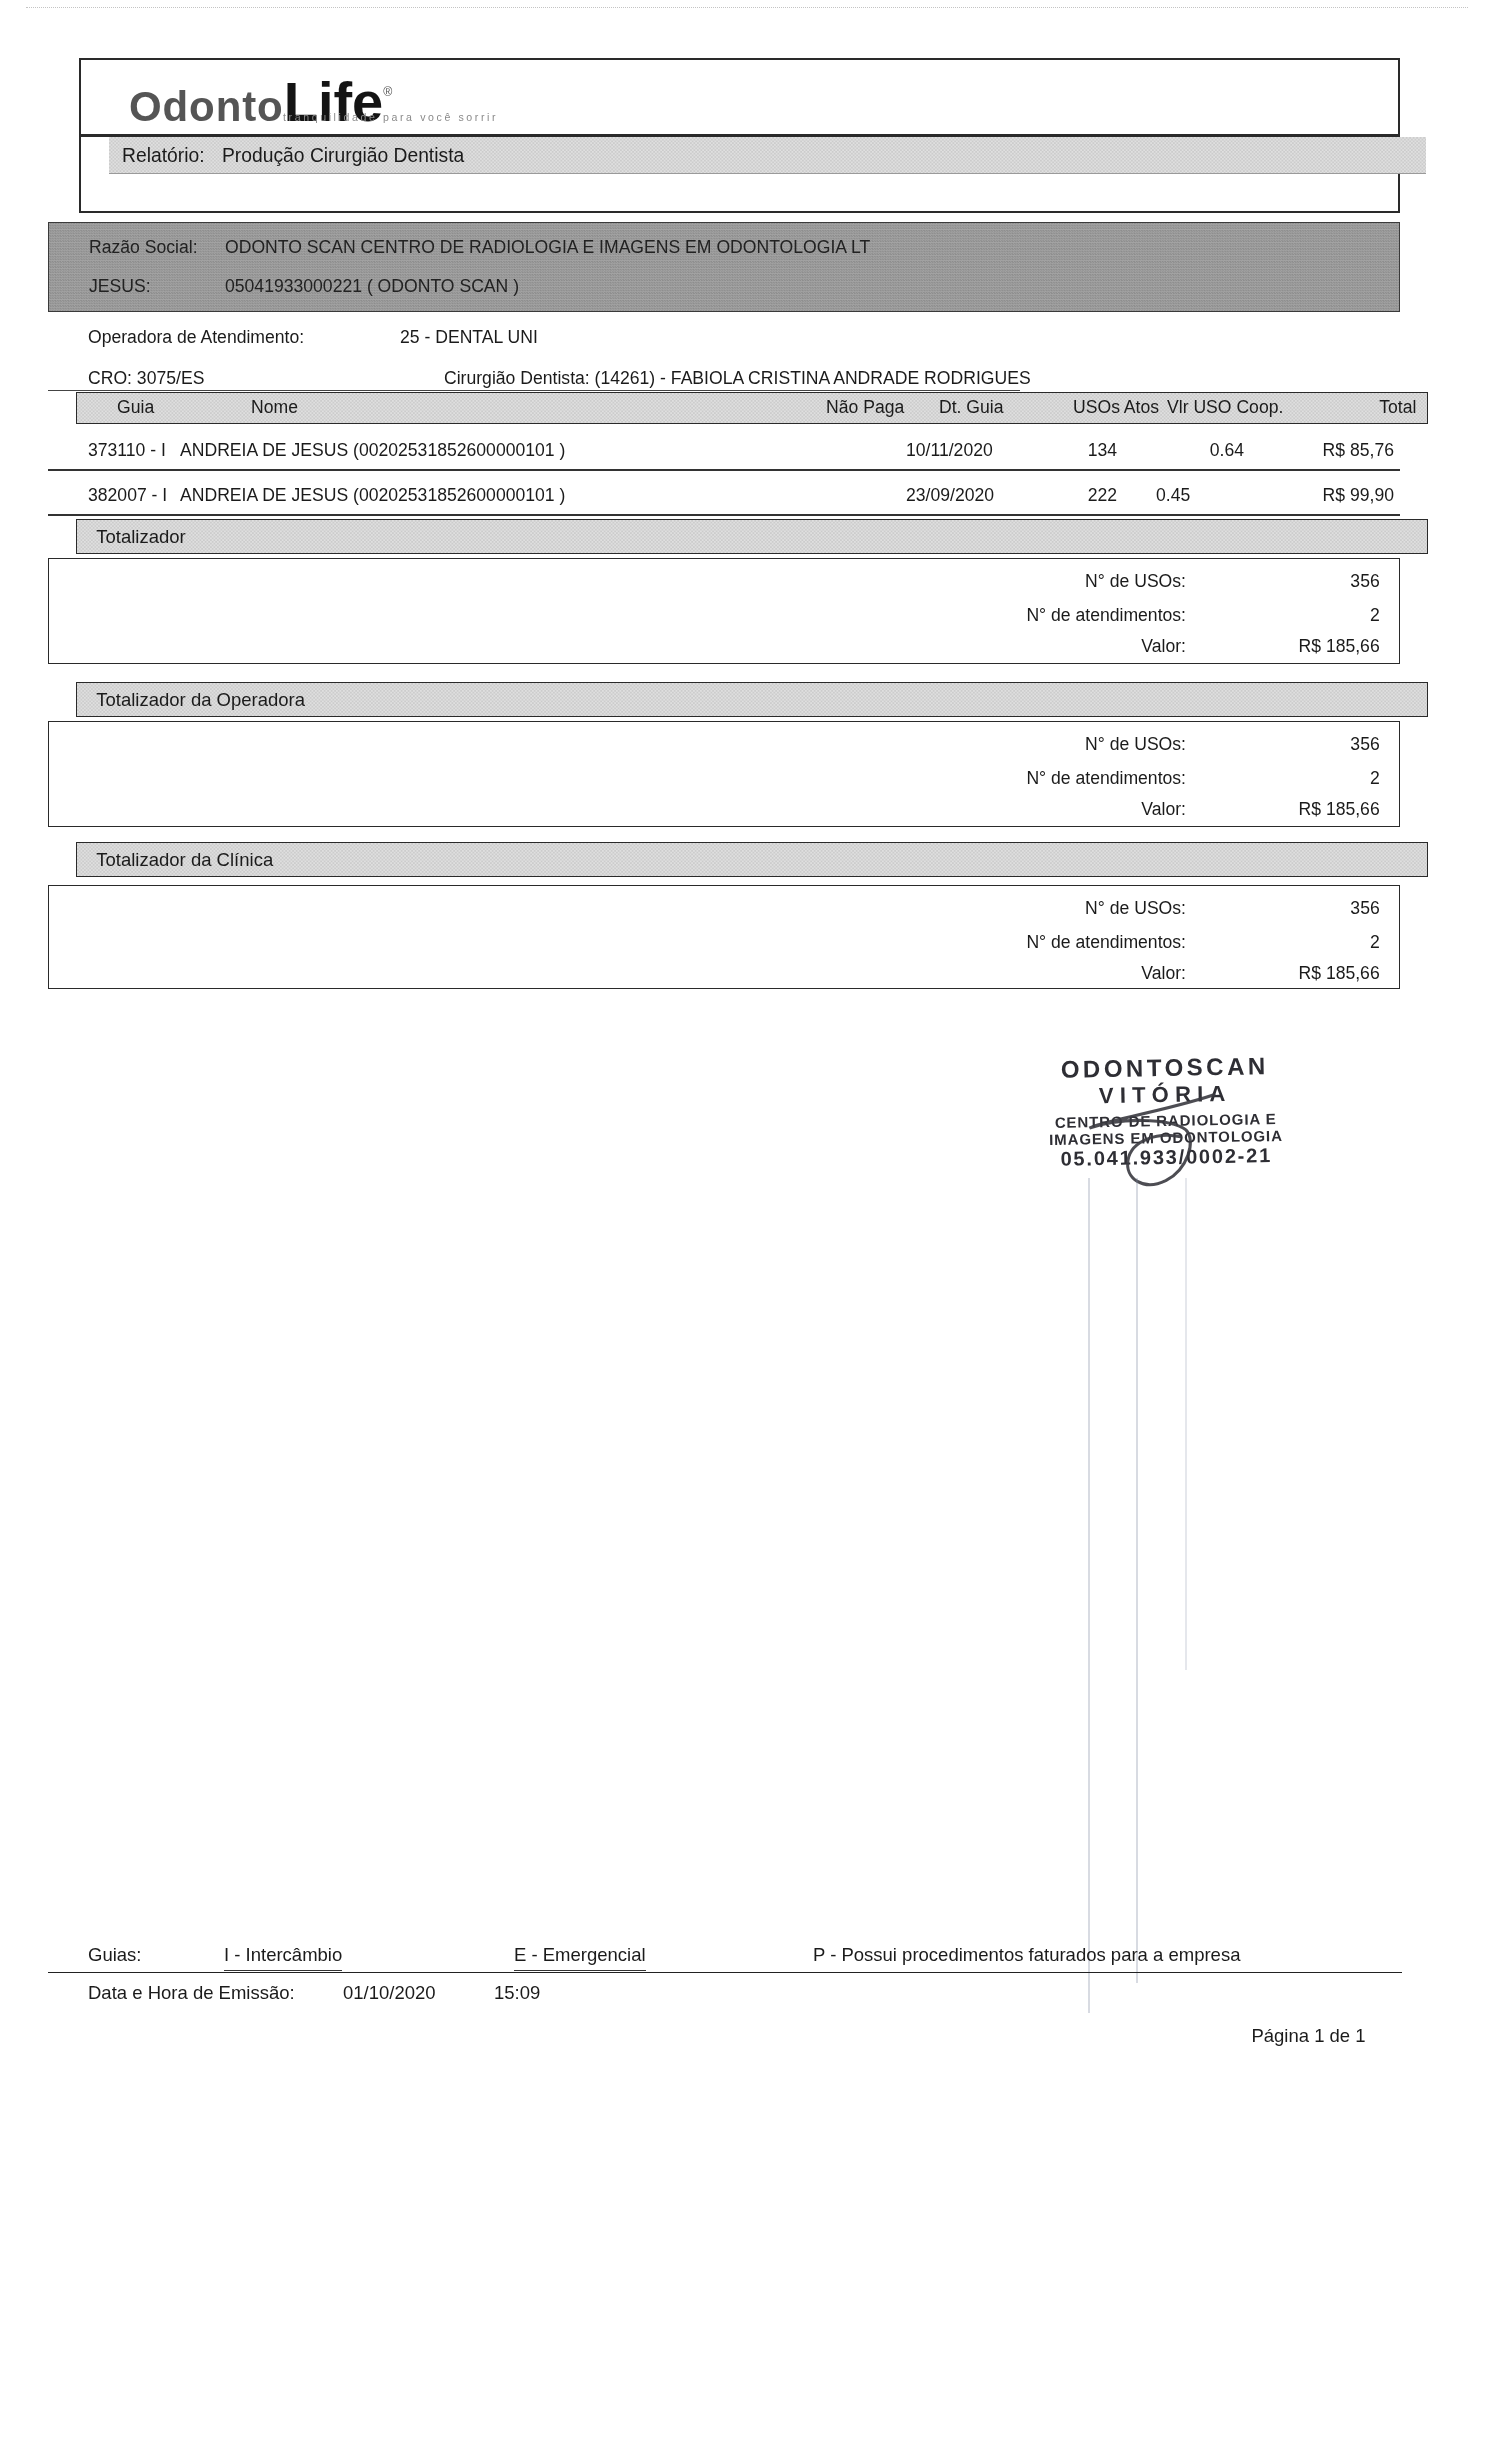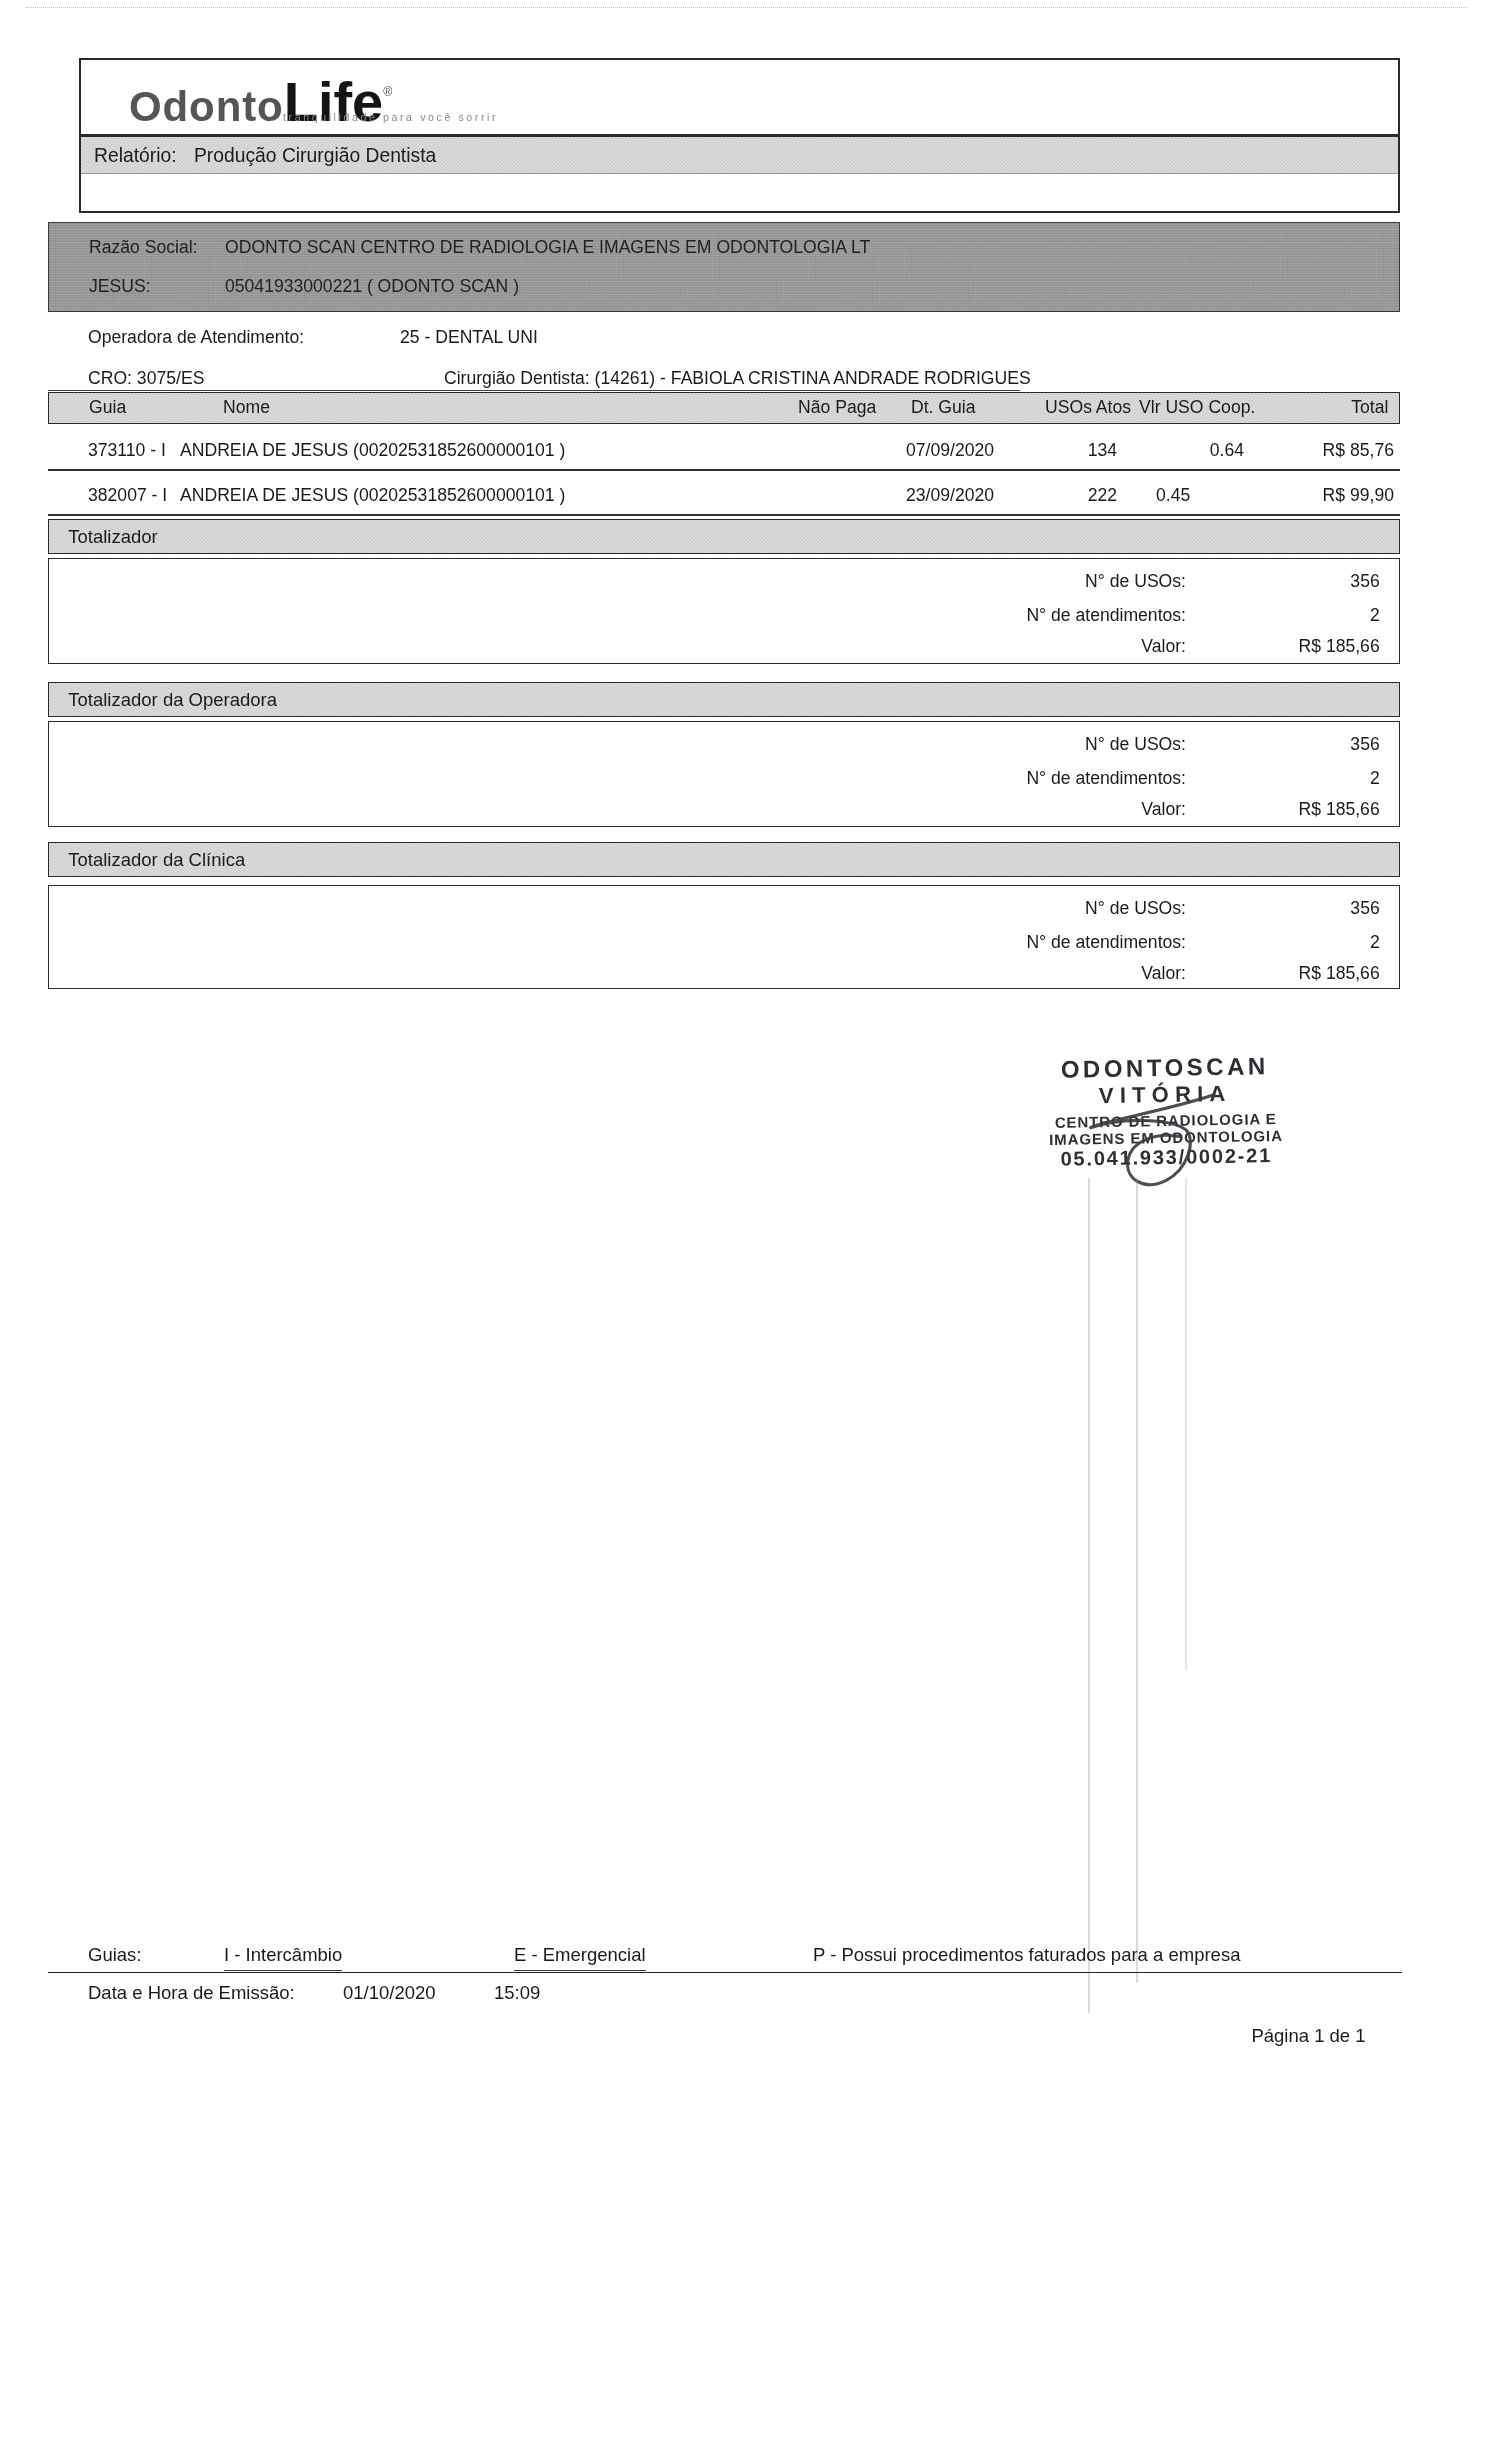--- a/index.html
+++ b/index.html
@@ -10,20 +10,21 @@
     background: #ffffff; overflow: hidden;
   }
   .abs { position: absolute; }
   .t { font-size: 17.6px; color: #1b1b1b; white-space: nowrap; }
 
   
   .dither-light {
     background-color: #d7d7d7;
     background-image: repeating-conic-gradient(#cccccc 0% 25%, #dfdfdf 0% 50%);
     background-size: 3.5px 3.5px;
+    margin-left: 28px;
   }
   .dither-dark {
     background-color: #989898;
     background-image: repeating-conic-gradient(#8d8d8d 0% 25%, #a3a3a3 0% 50%);
     background-size: 2.6px 2.6px;
   }
 
   
   #scan-top-line { left: 26px; top: 7px; width: 1442px; border-top: 1.8px dotted #c4c4c4; }
 
@@ -148,21 +149,21 @@
     <span id="col-naopaga">Não Paga</span>
     <span id="col-dtguia">Dt. Guia</span>
     <span id="col-usos">USOs Atos</span>
     <span id="col-vlr">Vlr USO Coop.</span>
     <span id="col-total">Total</span>
   </div>
 
   <div>
     <span class="row-cell" style="left:88px; top:440px">373110 - I</span>
     <span class="row-cell" style="left:180px; top:440px">ANDREIA DE JESUS (00202531852600000101 )</span>
-    <span class="row-cell" style="left:906px; top:440px">07/09/2020</span>
+    <span class="row-cell" style="left:906px; top:440px">10/11/2020</span>
     <span class="row-cell" style="left:1029px; top:440px; width:88px; text-align:right">134</span>
     <span class="row-cell" style="left:1156px; top:440px; width:88px; text-align:right">0.64</span>
     <span class="row-cell" style="left:1262px; top:440px; width:132px; text-align:right">R$ 85,76</span>
     <div class="row-sep" style="top:469px"></div>
   </div>
 
   <div>
     <span class="row-cell" style="left:88px; top:485px">382007 - I</span>
     <span class="row-cell" style="left:180px; top:485px">ANDREIA DE JESUS (00202531852600000101 )</span>
     <span class="row-cell" style="left:906px; top:485px">23/09/2020</span>

